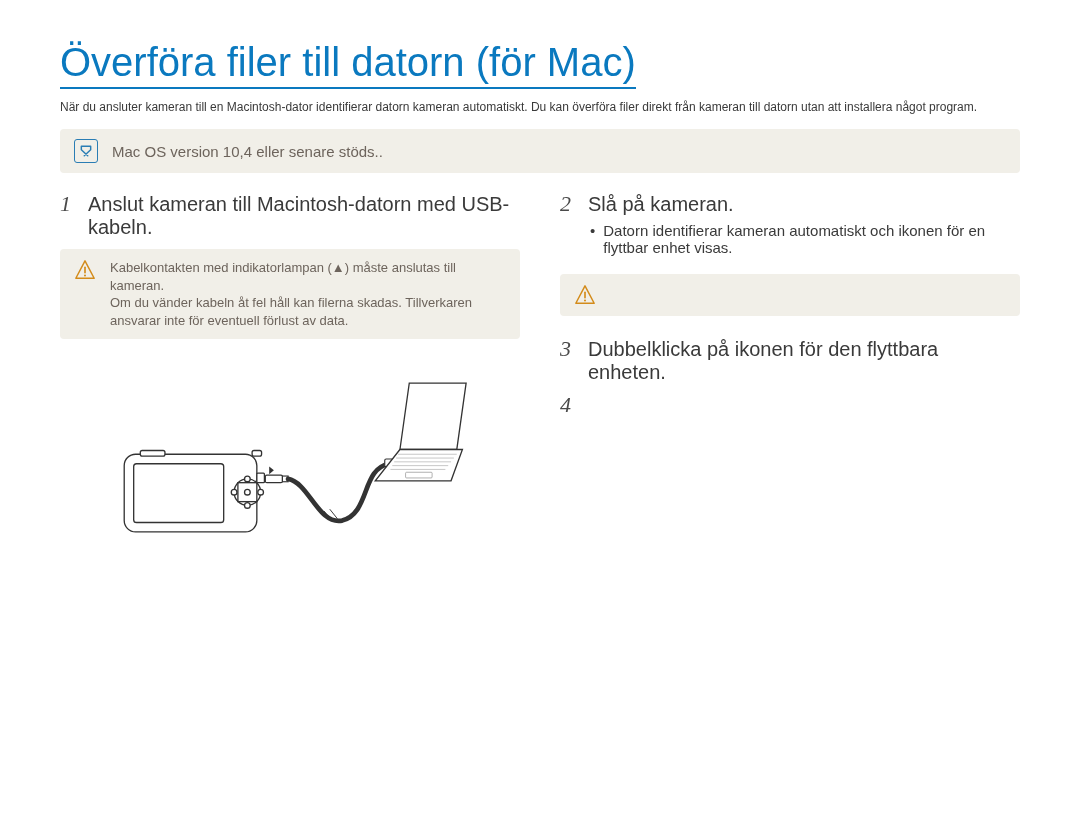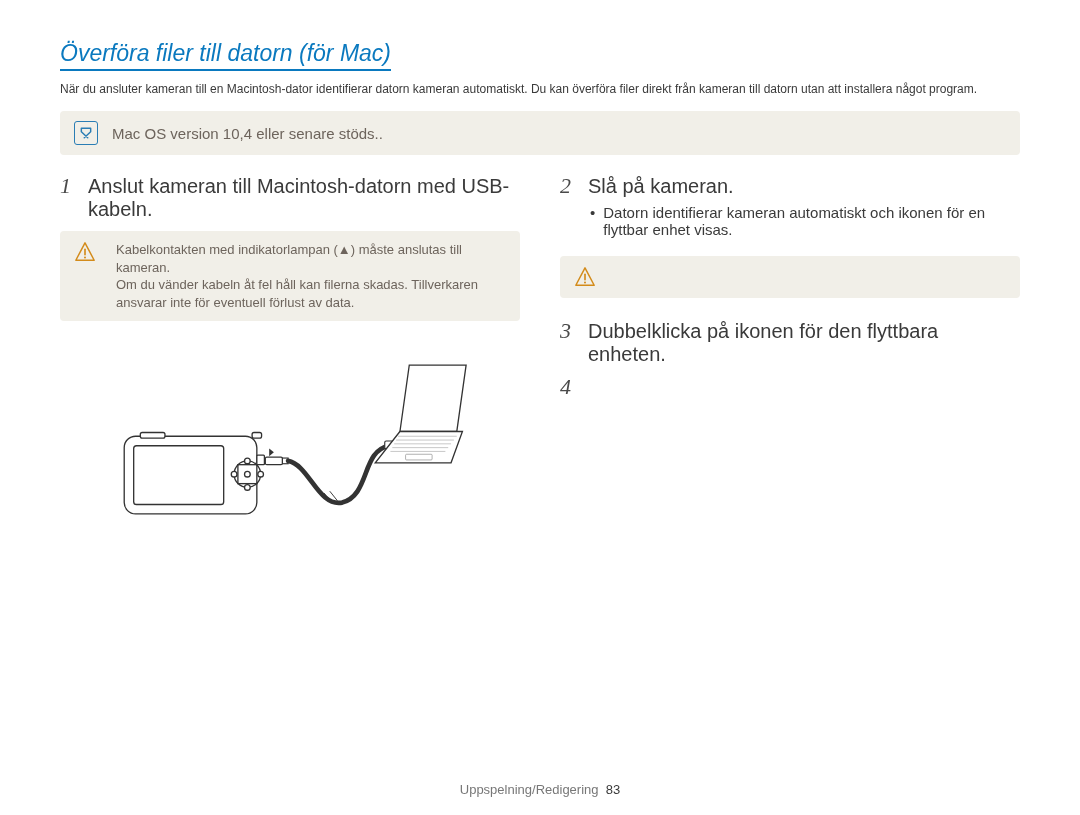--- a/index.html
+++ b/index.html
@@ -13,27 +13,26 @@
   }
   .page {
     padding: 30px 60px 20px 60px;
     box-sizing: border-box;
     width: 1080px;
     min-height: 815px;
     position: relative;
   }
   h1.page-title {
     font-weight: normal;
-    font-size: 23px;
+    font-size: 40px;
     color: #0a79bf;
     border-bottom: 2px solid #0a79bf;
     padding-bottom: 2px;
     margin: 10px 0 6px 0;
     display: inline-block;
-    font-style: italic;
   }
   .intro {
     font-size: 12px;
     line-height: 1.35;
     margin: 4px 0 14px 0;
     font-weight: 300;
   }
 
   .note-box {
     background: #f1efe8;
@@ -96,21 +95,21 @@
   }
   .bullet::before {
     content: "•";
   }
 
   .warn-box {
     background: #f1efe8;
     border-radius: 4px;
     padding: 10px 14px;
     display: flex;
-    gap: 20px;
+    gap: 14px;
     margin: 10px 0 16px 0;
   }
   .warn-icon svg {
     width: 22px;
     height: 22px;
     display: block;
   }
   .warn-text {
     font-size: 13px;
     color: #6d645c;
@@ -261,17 +260,14 @@
         <div class="step-text">Dubbelklicka på ikonen för den flyttbara enheten.</div>
       </div>
 
       <div class="step" style="margin-top:10px;">
         <div class="step-num">4</div>
       </div>
 
     </div>
   </div>
 
-  <div class="footer">
-    <span>Uppspelning/Redigering</span>&nbsp;&nbsp;<span class="pg">83</span>
-  </div>
 
 </div>
 
 </body></html>

